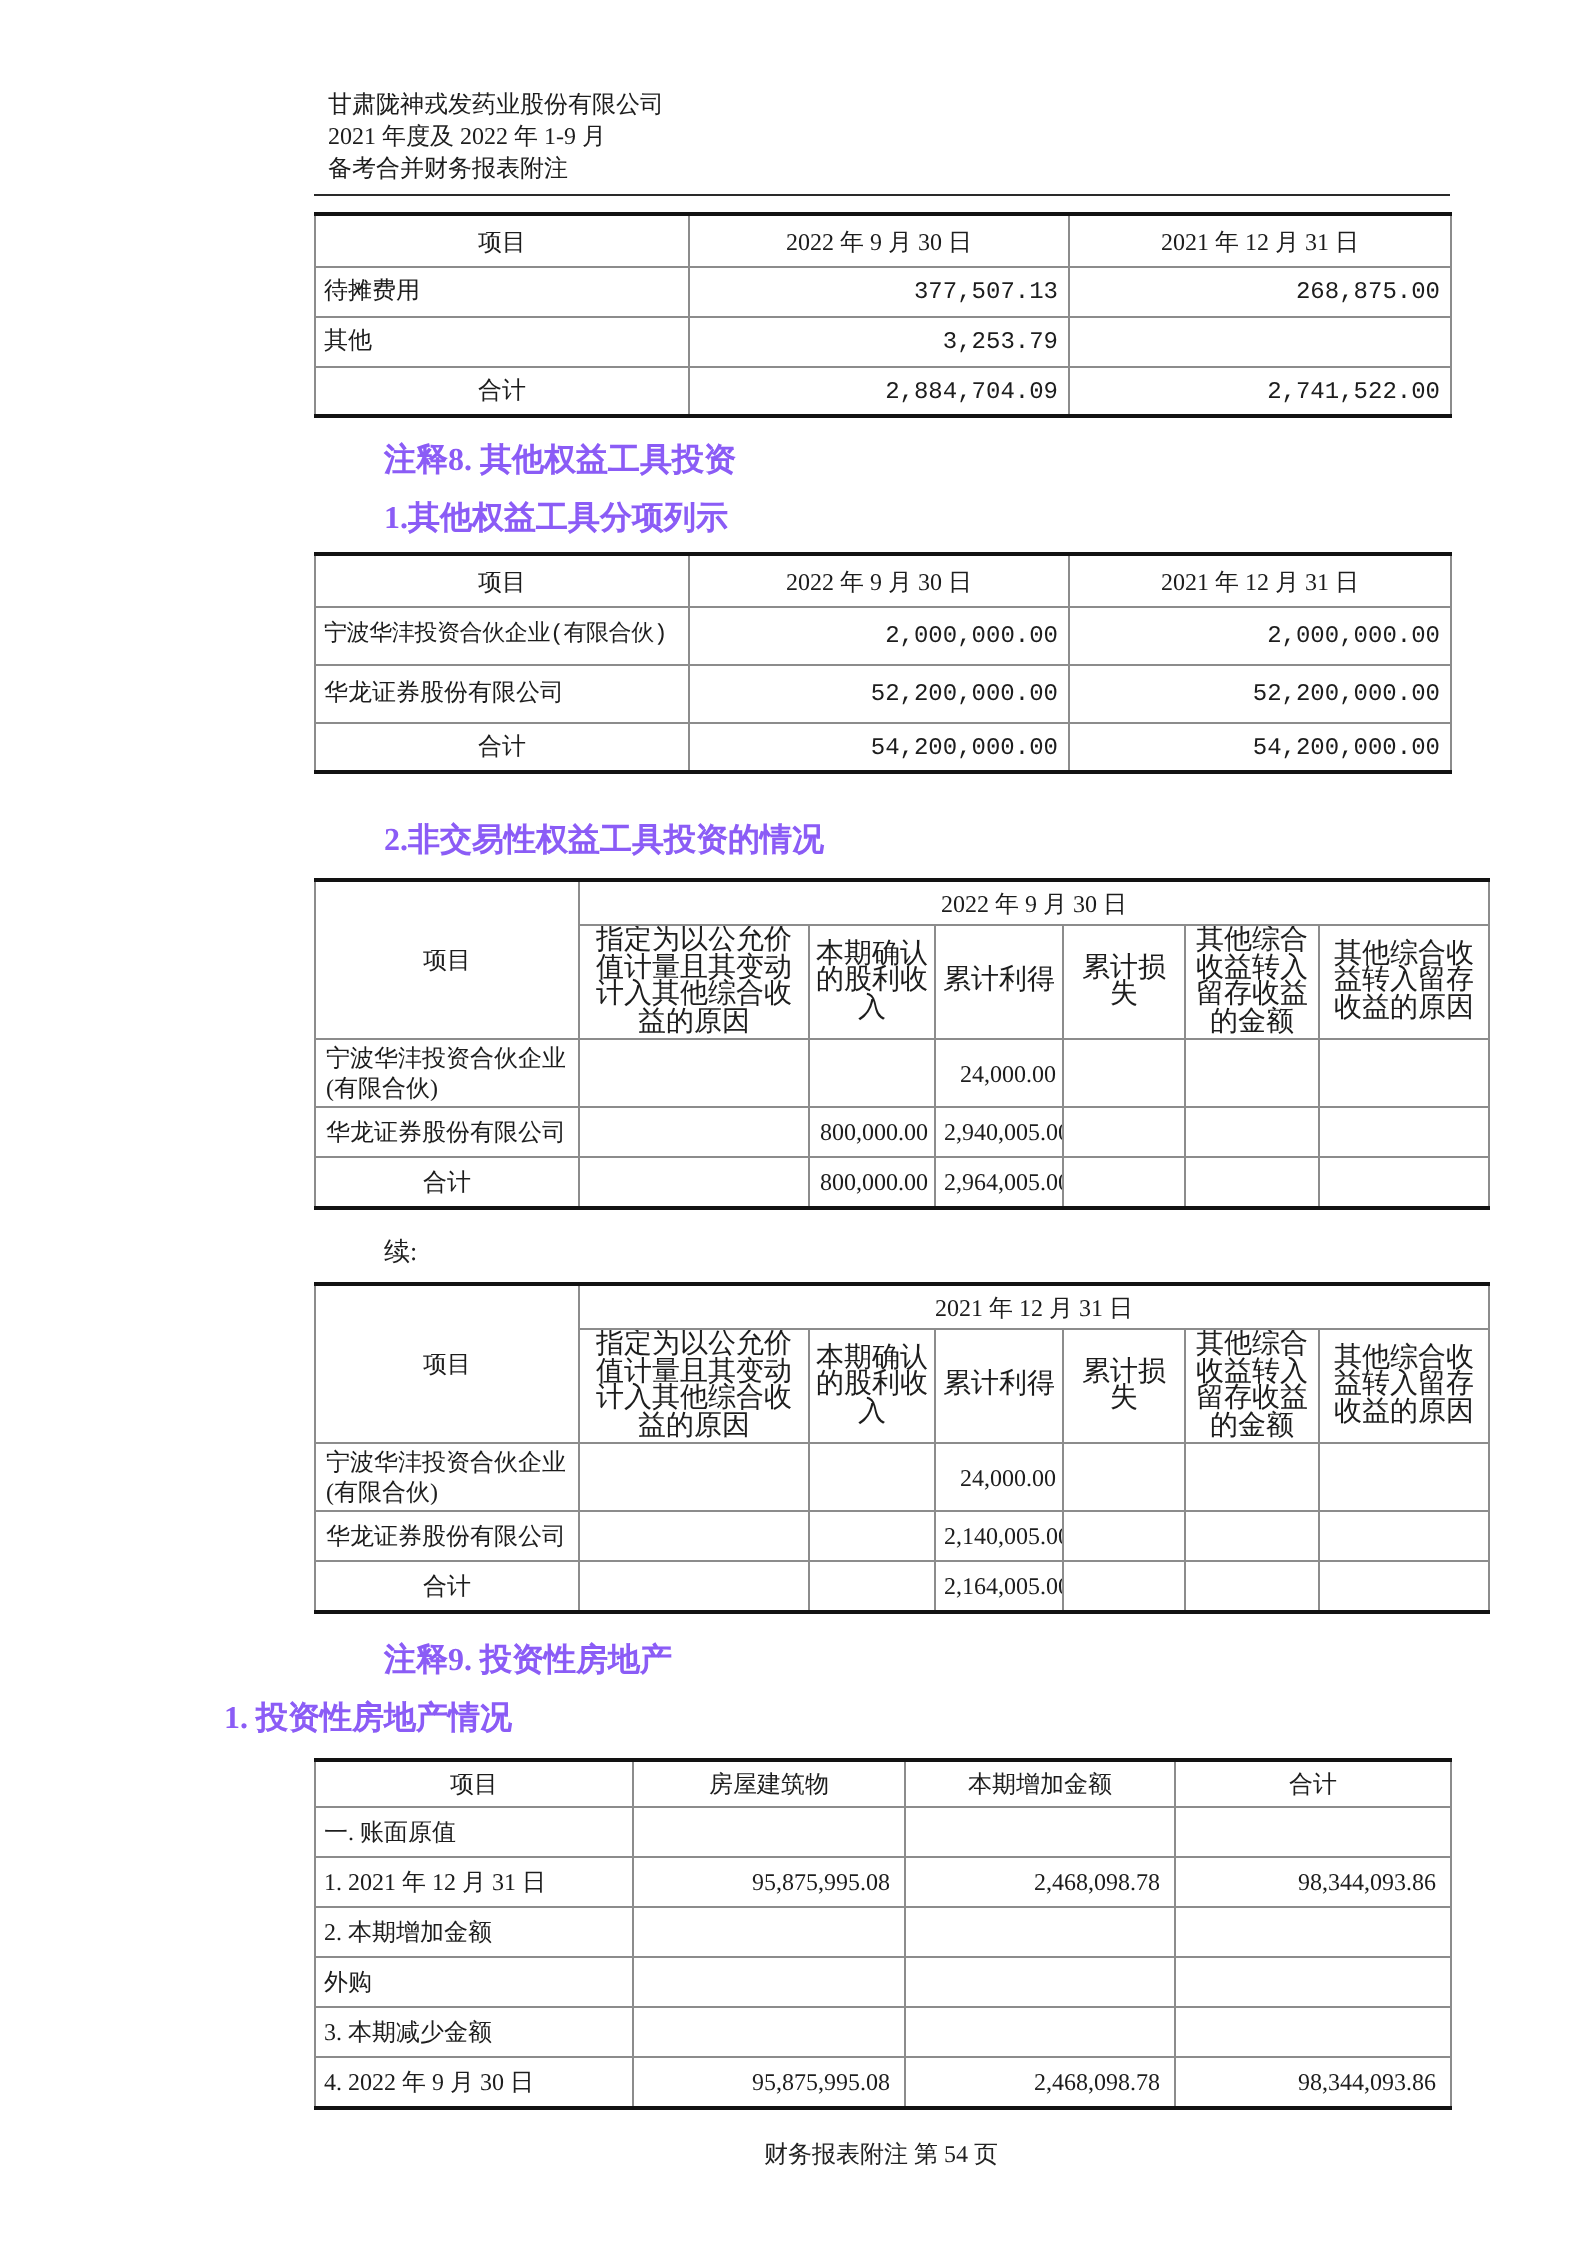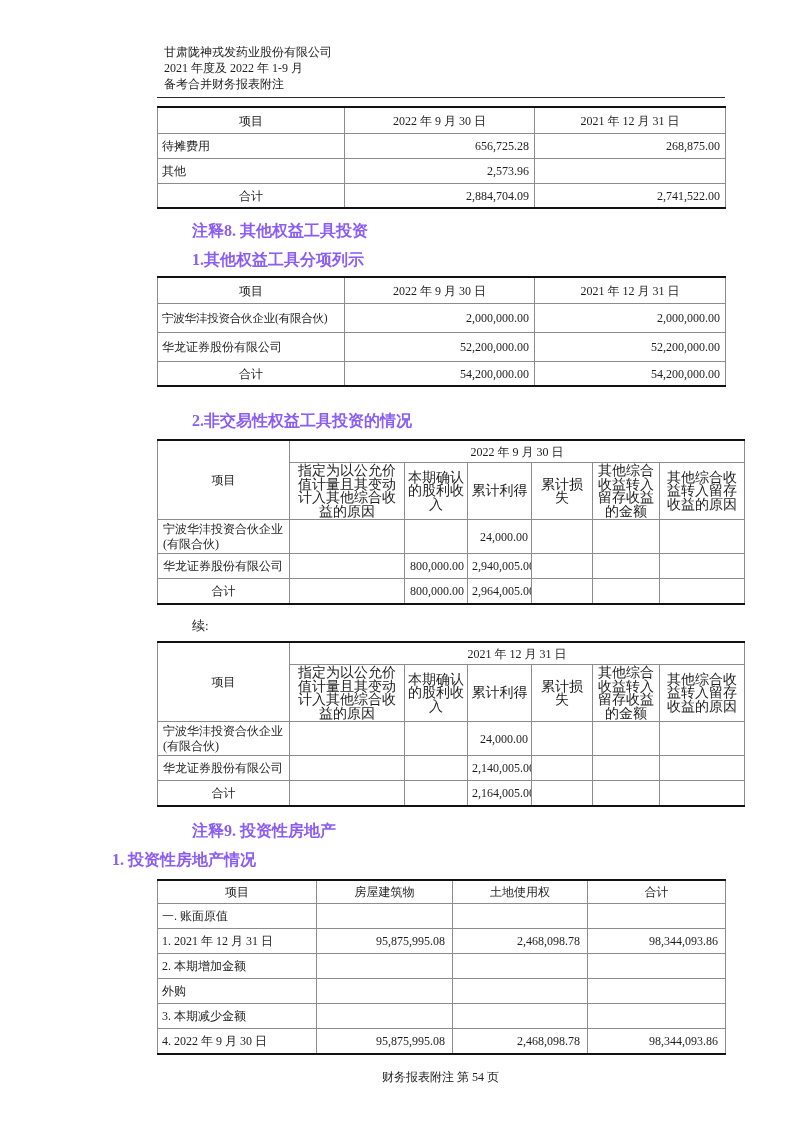--- a/index.html
+++ b/index.html
@@ -30,21 +30,21 @@
   .tbl th { text-align:center; }
   .lbl  { text-align:left; padding-left:6px; }
   .num  { text-align:right; font-variant-numeric:tabular-nums; }
   .ctr  { text-align:center; }
   .tight{ white-space:nowrap; font-size:11.5px; letter-spacing:-0.2px; }
   .ind  { padding-left:22px; }
 
   
   .t3 { margin-left:113px; width:568px; }
   .t3 thead th { height:23px; }
-  .t3 td { height:22px; }
+  .t3 td { height:22px;font-family:Liberation Mono, monospace; }
   .t3 .num { padding-right:5px; }
   .t3 tr.total td { height:21px; }
   .t2 td { height:26px; }
 
   
   .tc { margin-left:113px; width:587px; font-size:12px; }
   .tc .date-h { height:19px; }
   .tc .sub-h  { height:42px; font-size:14px; line-height:13.5px; padding:1px 3px; }
   .tc .item-h { font-size:12px; }
   .tc td { height:22px; }
@@ -92,26 +92,26 @@
     <thead>
       <tr>
         <th>项目</th>
         <th>2022 年 9 月 30 日</th>
         <th>2021 年 12 月 31 日</th>
       </tr>
     </thead>
     <tbody>
       <tr>
         <td class="lbl">待摊费用</td>
-        <td class="num">656,725.28</td>
+        <td class="num">377,507.13</td>
         <td class="num">268,875.00</td>
       </tr>
       <tr>
         <td class="lbl">其他</td>
-        <td class="num">2,573.96</td>
+        <td class="num">3,253.79</td>
         <td class="num"></td>
       </tr>
       <tr class="total">
         <td class="ctr">合计</td>
         <td class="num">2,884,704.09</td>
         <td class="num">2,741,522.00</td>
       </tr>
     </tbody>
   </table>
 
@@ -271,21 +271,21 @@
     <colgroup>
         <col style="width:159px">
         <col style="width:136px">
         <col style="width:135px">
         <col style="width:138px">
       </colgroup>
     <thead>
       <tr>
         <th>项目</th>
         <th>房屋建筑物</th>
-        <th>土地使用权</th>
+        <th>本期增加金额</th>
         <th>合计</th>
       </tr>
     </thead>
     <tbody>
       <tr>
         <td class="lbl">一. 账面原值</td>
         <td class="num"></td>
         <td class="num"></td>
         <td class="num"></td>
       </tr>

